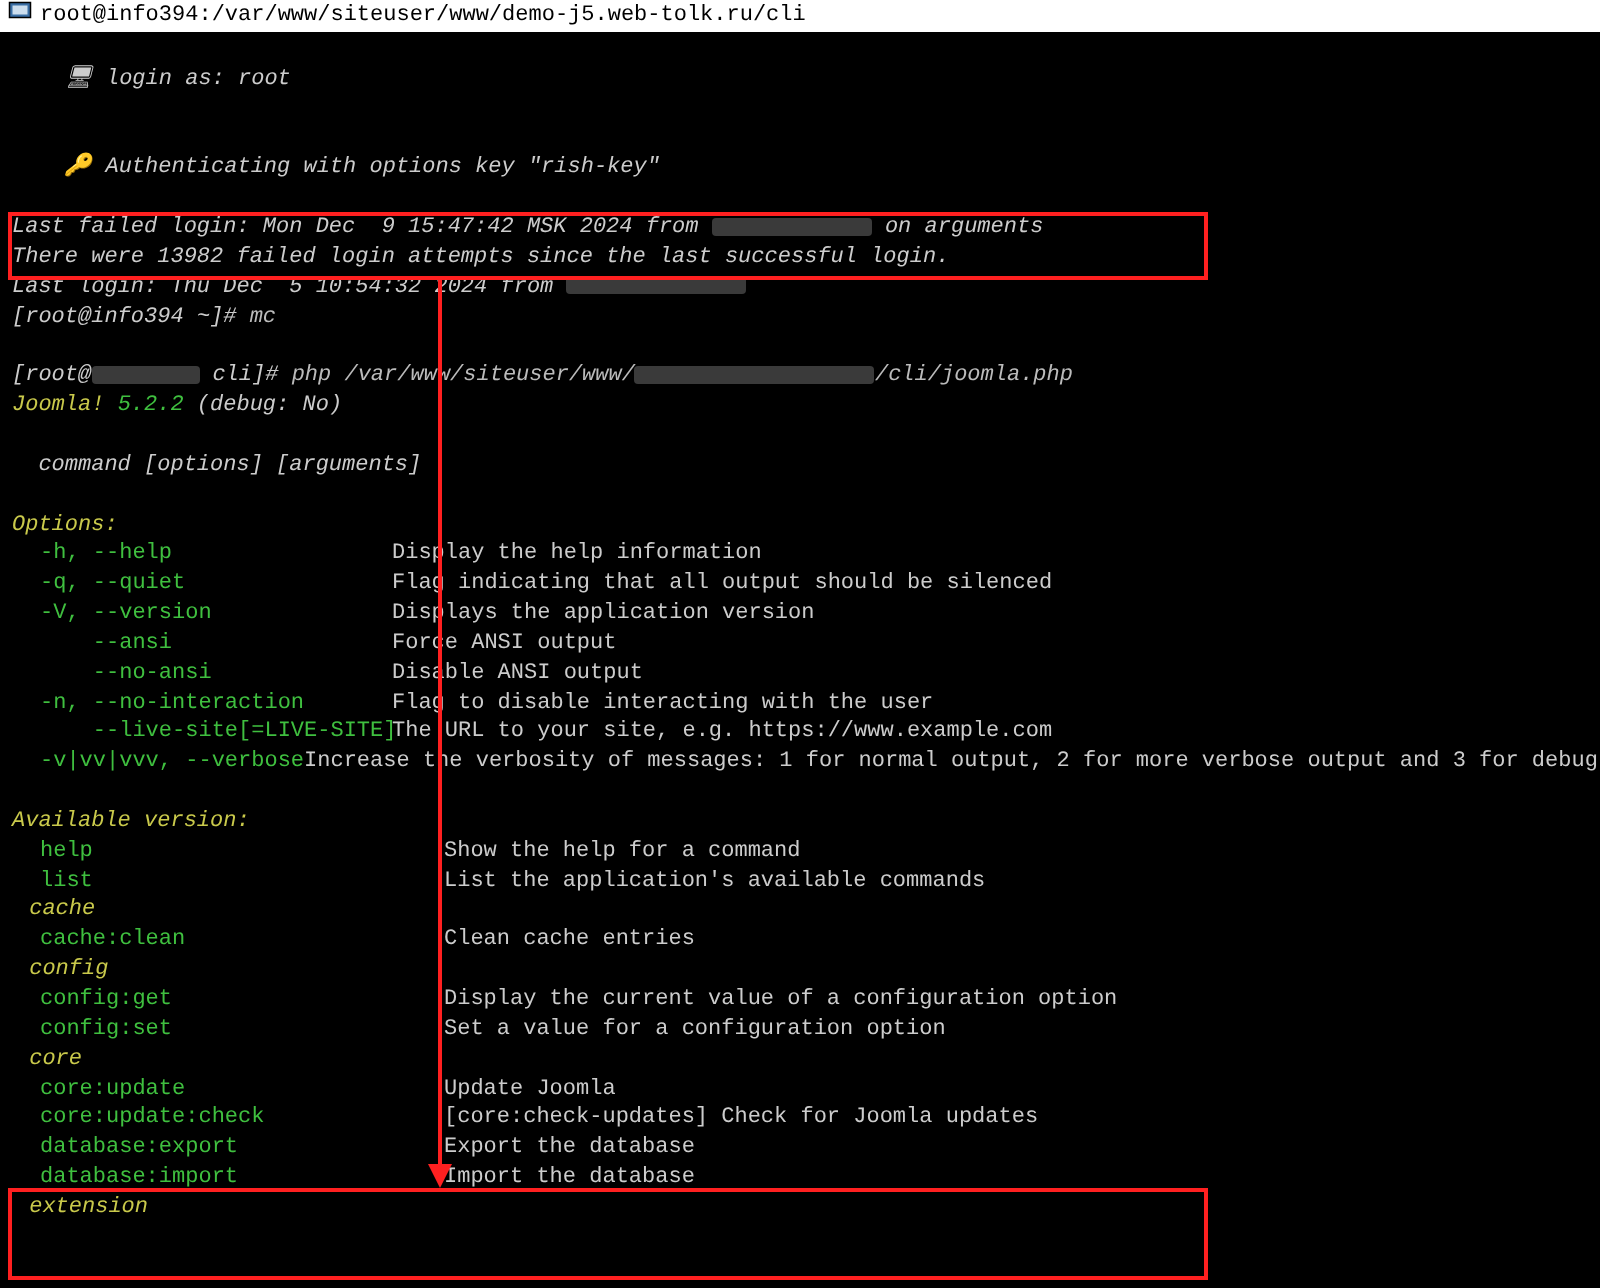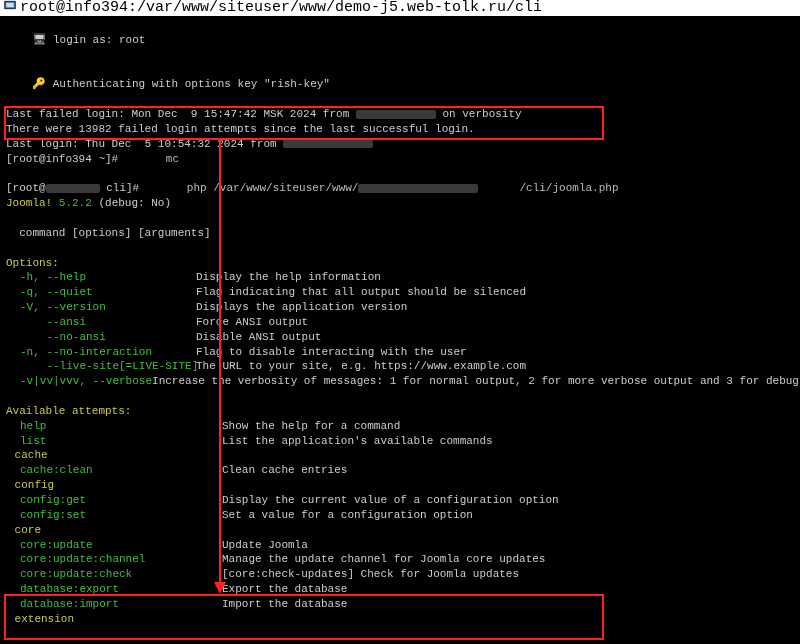--- a/index.html
+++ b/index.html
@@ -10,33 +10,33 @@
     font-size: 11px;
     line-height: 1.35;
     width: 800px;
     height: 644px;
     overflow: hidden;
     position: relative;
   }
   .titlebar {
     background: #fff;
     color: #000;
-    font-size: 15px;
+    font-size: 11px;
     padding: 1px 4px;
     display: flex;
     align-items: center;
     gap: 4px;
     height: 16px;
   }
   .titlebar svg { width: 12px; height: 12px; }
   .term {
     padding: 2px 6px;
   }
-  .line { white-space: pre; }
-  .grey { color: #bbb; margin-left: 41px; }
+  .line { white-space: pre; font-style: italic; }
+  .grey { color: #bbb; }
   .yellow { color: #c9c94b; }
   .green { color: #3fbf3f; }
   .smudge {
     display: inline-block;
     background: #3a3a3a;
     border-radius: 2px;
     height: 9px;
     vertical-align: middle;
   }
   .redbox {
@@ -70,21 +70,21 @@
 </div>
 
 <div class="term">
 
   <div class="line">
     <span>🖥 </span><span>login as: root</span>
   </div>
   <div class="line">
     <span>🔑 </span><span>Authenticating with options key "rish-key"</span>
   </div>
-  <div class="line"><span>Last failed login: Mon Dec  9 15:47:42 MSK 2024 from </span><span class="smudge" style="width:80px"></span><span> on verbosity</span></div>
+  <div class="line"><span>Last failed login: Mon Dec  9 15:47:42 MSK 2024 from </span><span class="smudge" style="width:80px"></span><span> on arguments</span></div>
   <div class="line">There were 13982 failed login attempts since the last successful login.</div>
   <div class="line"><span>Last login: Thu Dec  5 10:54:32 2024 from </span><span class="smudge" style="width:90px"></span></div>
   <div class="line"><span>[root@info394 ~]# </span><span class="grey">mc</span></div>
   <div class="line">&nbsp;</div>
 
   <div class="line"><span>[root@</span><span class="smudge" style="width:54px"></span><span> cli]# </span><span class="grey">php /var/www/siteuser/www/</span><span class="smudge" style="width:120px"></span><span class="grey">/cli/joomla.php</span></div>
   <div class="line"><span class="yellow">Joomla!</span><span class="green"> 5.2.2</span><span> (debug: No)</span></div>
   <div class="line">&nbsp;</div>
 
   <div class="line">  command [options] [arguments]</div>
@@ -120,21 +120,21 @@
         <div class="opt-key">    --live-site[=LIVE-SITE]</div>
         <div class="opt-desc">The URL to your site, e.g. https://www.example.com</div>
       </div>
       <div class="opt-row">
         <div class="opt-key">-v|vv|vvv, --verbose</div>
         <div class="opt-desc">Increase the verbosity of messages: 1 for normal output, 2 for more verbose output and 3 for debug</div>
       </div>
     </div>
   <div class="line">&nbsp;</div>
 
-  <div class="line yellow">Available attempts:</div>
+  <div class="line yellow">Available version:</div>
   <div id="commands-container">
       <div class="cmd-row">
         <div class="cmd-key">help</div>
         <div class="cmd-desc">Show the help for a command</div>
       </div>
       <div class="cmd-row">
         <div class="cmd-key">list</div>
         <div class="cmd-desc">List the application's available commands</div>
       </div>
       <div class="line cmd-group"> cache</div>
@@ -150,24 +150,20 @@
       <div class="cmd-row">
         <div class="cmd-key">config:set</div>
         <div class="cmd-desc">Set a value for a configuration option</div>
       </div>
       <div class="line cmd-group"> core</div>
       <div class="cmd-row">
         <div class="cmd-key">core:update</div>
         <div class="cmd-desc">Update Joomla</div>
       </div>
       <div class="cmd-row">
-        <div class="cmd-key">core:update:channel</div>
-        <div class="cmd-desc">Manage the update channel for Joomla core updates</div>
-      </div>
-      <div class="cmd-row">
         <div class="cmd-key">core:update:check</div>
         <div class="cmd-desc">[core:check-updates] Check for Joomla updates</div>
       </div>
       <div class="cmd-row">
         <div class="cmd-key">database:export</div>
         <div class="cmd-desc">Export the database</div>
       </div>
       <div class="cmd-row">
         <div class="cmd-key">database:import</div>
         <div class="cmd-desc">Import the database</div>

